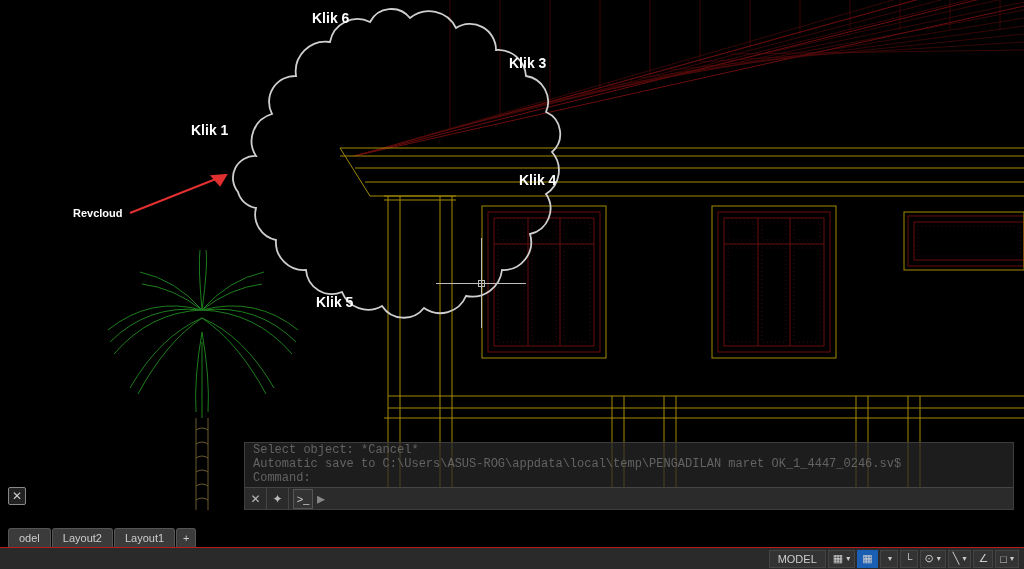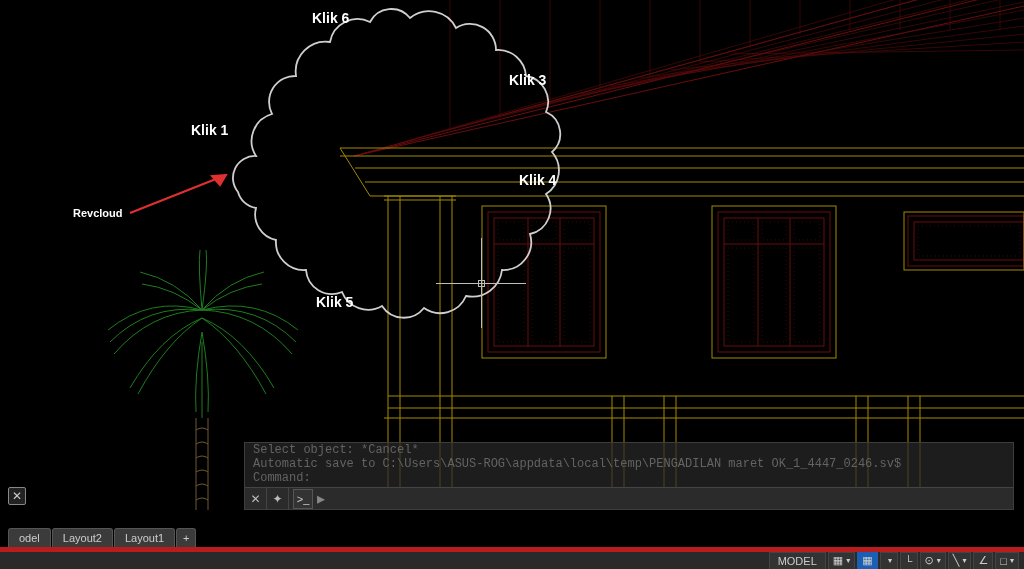--- a/index.html
+++ b/index.html
@@ -26,21 +26,21 @@
     .cmdbtn:last-of-type{border-right:none;}
     .cmdinput { flex:1; background:transparent; border:none; outline:none; color:#aaa; font-family:"Courier New",monospace; font-size:12px; font-style:italic; padding-left:6px; }
     .cmdprompt{width:20px;height:20px;margin-left:4px;background:#333;border:1px solid #555;display:flex;align-items:center;justify-content:center;color:#ccc;font-size:11px;}
 
     
     .tabs { position:absolute; left:0; top:527px; height:20px; display:flex; align-items:flex-end; padding-left:8px; }
     .tab { background:#3b3b3b; color:#ccc; font-size:11px; padding:3px 10px; margin-right:1px; border-radius:3px 3px 0 0; border-top:1px solid #555; border-left:1px solid #555; border-right:1px solid #555; cursor:pointer; }
     .tab.add { width:20px; text-align:center; padding:3px 5px; }
 
     
-    .status { position:absolute; left:0; bottom:0; width:1024px; height:22px; background:#2a2a2a; border-top:5px solid #b91c1c; display:flex; align-items:center; justify-content:flex-end; padding-right:4px; }
+    .status { position:absolute; left:0; bottom:0; width:1024px; height:22px; background:#2a2a2a; border-top:1px solid #b91c1c; display:flex; align-items:center; justify-content:flex-end; padding-right:4px; }
     .sbtn { height:18px; min-width:18px; margin:0 1px; background:#333; border:1px solid #444; color:#ccc; font-size:11px; display:flex; align-items:center; justify-content:center; padding:0 4px; cursor:pointer; }
     .sbtn.model { background:#333; padding:0 8px; }
     .sbtn.blue { background:#1a5fb4; border-color:#1a5fb4; }
     .sbtn .dd { margin-left:3px; font-size:8px; }
   </style>
 </head>
 <body>
 
 <div class="viewport">
 
@@ -206,21 +206,21 @@
       <path d="M202 310 Q228 280 264 272 M202 310 Q230 288 262 284"></path>
       <path d="M202 310 Q198 266 200 250 M202 310 Q208 266 206 250"></path>
       <path d="M202 318 Q160 336 130 388 M202 318 Q166 342 138 394"></path>
       <path d="M202 318 Q244 336 274 388 M202 318 Q238 342 266 394"></path>
       <path d="M202 332 Q194 378 196 412 M202 332 Q210 378 208 412"></path>
     </g>
   </svg>
 
   <div class="lbl" style="left:191px; top:122px;">Klik 1</div>
   <div class="lbl" style="left:312px; top:10px;">Klik 6</div>
-  <div class="lbl" style="left:509px; top:72px;">Klik 3</div>
+  <div class="lbl" style="left:509px; top:55px;">Klik 3</div>
   <div class="lbl" style="left:519px; top:172px;">Klik 4</div>
   <div class="lbl" style="left:316px; top:294px;">Klik 5</div>
   <div class="lbl" style="left:33px; top:207px; font-size:11px;margin-left:40px;">Revcloud</div>
 
   <div class="cross" style="left:481px; top:283px;">
     <div class="h"></div>
       <div class="v"></div>
       <div class="box"></div>
   </div>
 </div>

